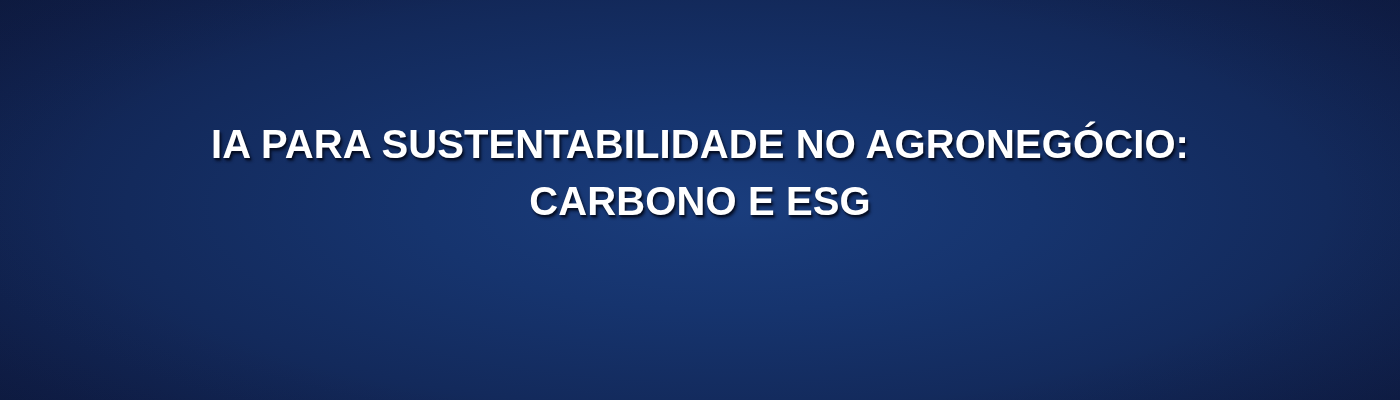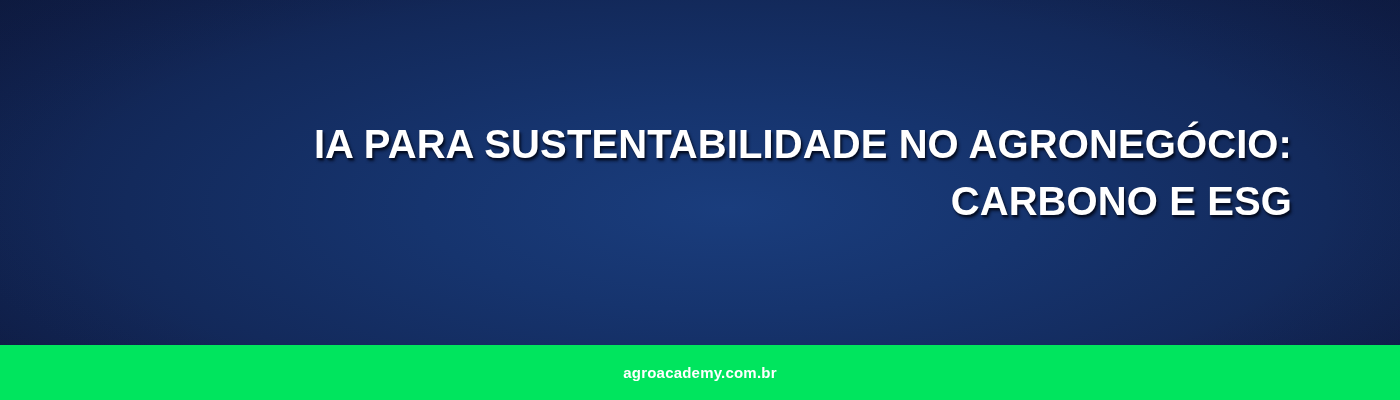--- a/index.html
+++ b/index.html
@@ -51,21 +51,21 @@
     display: flex;
     align-items: center;
     justify-content: center;
     padding: 0 108px;
     box-sizing: border-box;
   }
 
   .banner-title {
     margin: 0;
     width: 100%;
-    text-align: right;
+    text-align: center;
     color: #ffffff;
     font-size: 40px;
     line-height: 57px;
     font-weight: 700;
     letter-spacing: 0.1px;
     text-transform: uppercase;
     text-shadow:
       2px 3px 3px rgba(3, 8, 25, 0.72),
       1px 2px 1px rgba(3, 8, 25, 0.50);
   }
@@ -95,17 +95,14 @@
 
 <div class="banner">
 
   <div class="banner-bg"></div>
   <div class="banner-vignette"></div>
 
   <div class="title-wrap">
     <h1 class="banner-title">IA para Sustentabilidade no Agronegócio: Carbono e ESG</h1>
   </div>
 
-  <div class="footer-bar">
-    <span class="footer-url">agroacademy.com.br</span>
-  </div>
 
 </div>
 
 </body></html>

